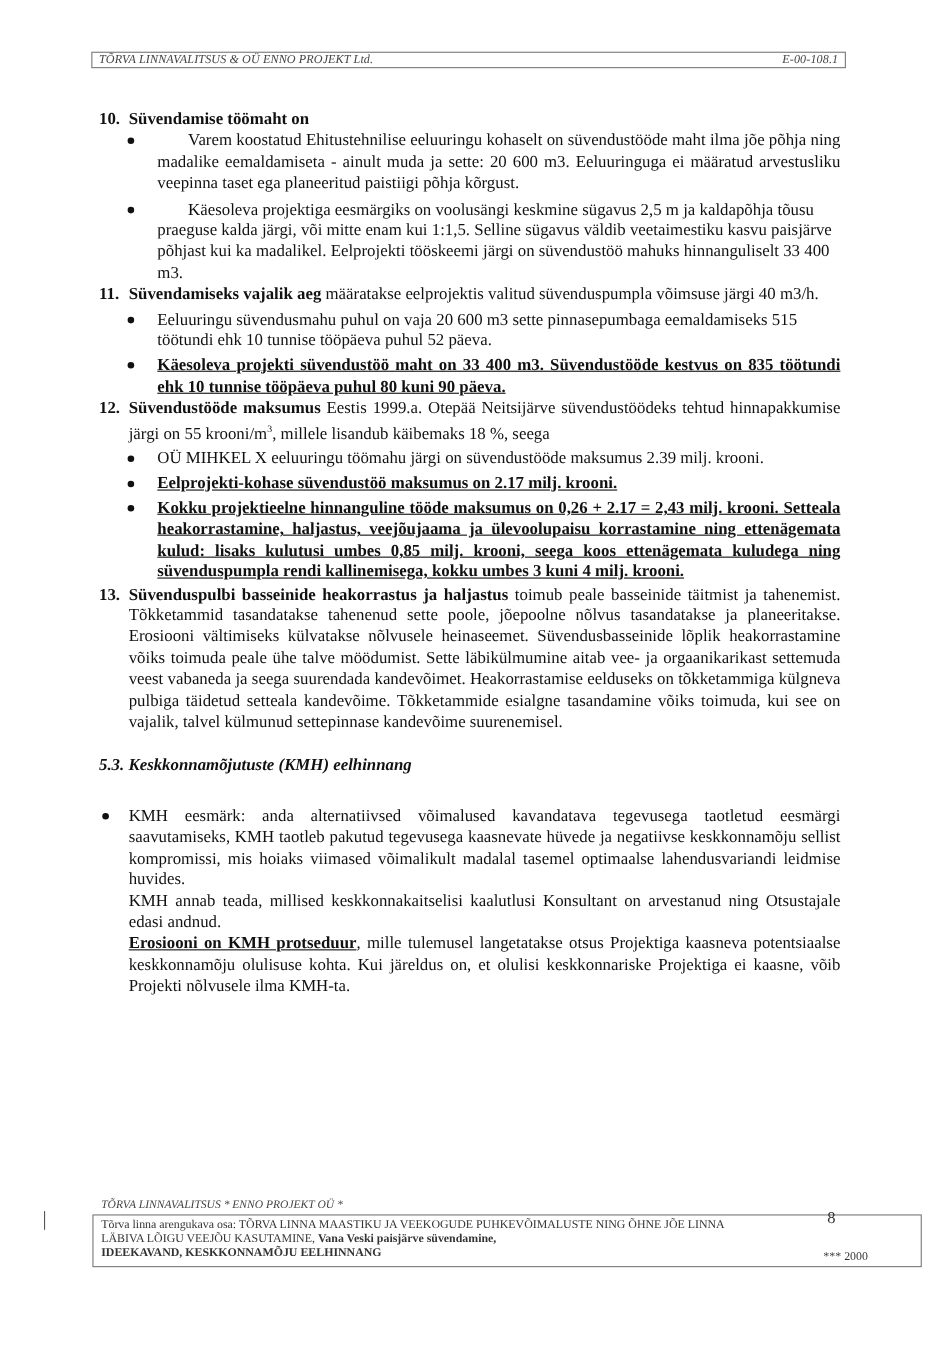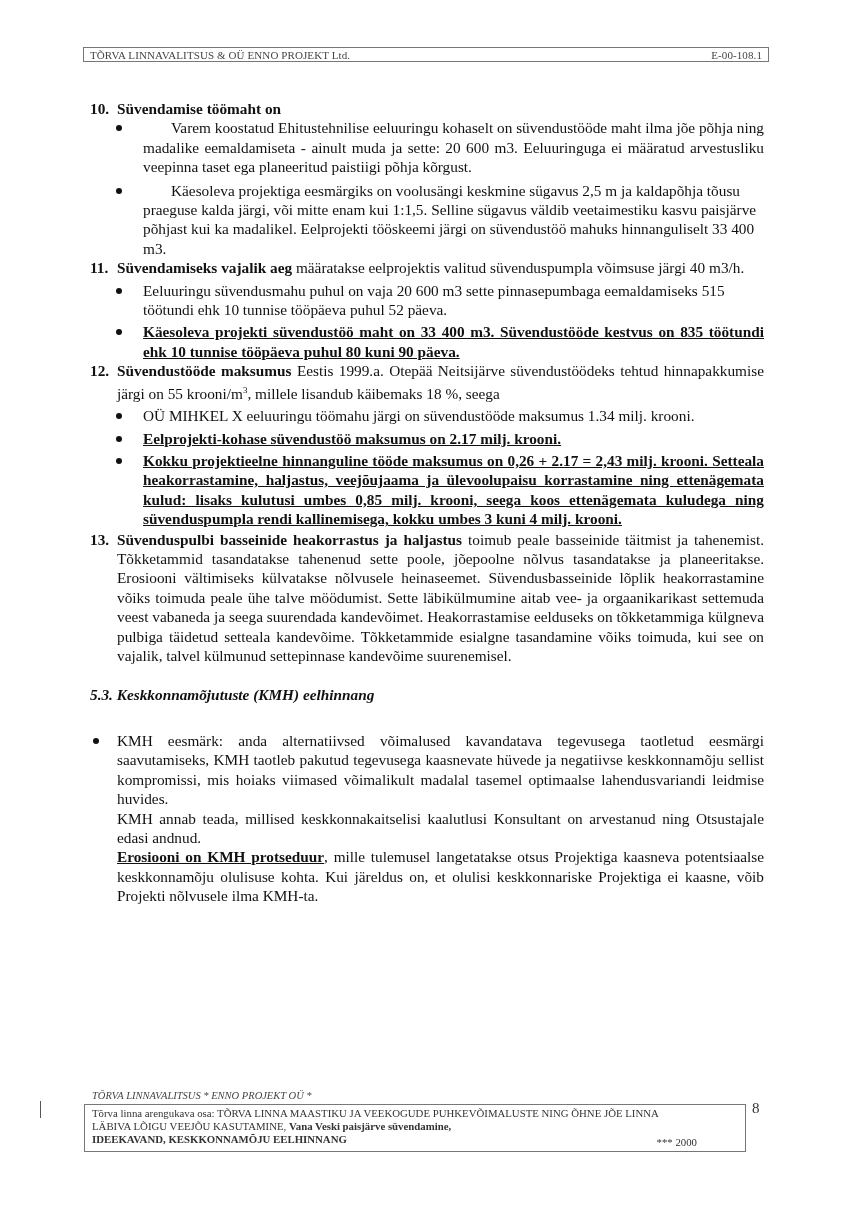--- a/index.html
+++ b/index.html
@@ -3,22 +3,22 @@
 <meta charset="utf-8">
 <style>
   html, body { margin: 0; padding: 0; background: #ffffff; }
   body {
     width: 855px; height: 1223px; position: relative; overflow: hidden;
     font-family: "Liberation Serif", serif; color: #111;
   }
   .header-box {
     position: absolute; left: 83px; top: 47px; width: 686px; height: 15px;
     border: 1px solid #777; box-sizing: border-box;
-    font-size: 11px; color: #444;
-    display: flex; justify-content: space-between; align-items: center;
+    font-style: italic; font-size: 11px; color: #444;
+    display: flex; justify-content: space-between; align-items: flex-start;
     padding: 0 6px; letter-spacing: 0.1px;
   }
   .content {
     position: absolute; left: 90px; top: 99px; width: 674px;
     font-size: 15.3px; line-height: 19.4px;
   }
   .num-item { position: relative; padding-left: 27px; }
   .num-item .num { position: absolute; left: 0; top: 0; font-weight: bold; }
   .num-title { font-weight: bold; }
   .bul { position: relative; padding-left: 53px; margin: 0; }
@@ -35,21 +35,21 @@
   .kmh { position: relative; padding-left: 27px; }
   .kmh .dot {
     position: absolute; left: 3px; top: 7px; width: 6px; height: 6px;
     border-radius: 50%; background: #111;
   }
   .footer-title {
     position: absolute; left: 92px; top: 1090px; font-style: italic;
     font-size: 10.5px; color: #444;
   }
   .footer-box {
-    position: absolute; left: 84px; top: 1104px; width: 662px; height: 48px;
+    position: absolute; left: 84px; top: 1104px; width: 754px; height: 48px;
     border: 1px solid #777; box-sizing: border-box;
     font-size: 10.8px; line-height: 13px; color: #333; padding: 2px 7px;
   }
   .footer-box .b { font-weight: bold; }
   .footer-year { position: absolute; right: 48px; bottom: 2px; }
   .page-num {
     position: absolute; left: 752px; top: 1100px; font-size: 15px; color: #333;
   }
   .margin-bar {
     position: absolute; left: 40px; top: 1101px; width: 1px; height: 17px; background: #555;
@@ -90,21 +90,21 @@
     <span class="dot"></span>
     <div>Käesoleva projekti süvendustöö maht on  33 400  m3. Süvendustööde kestvus on 835  töötundi ehk 10 tunnise tööpäeva puhul  80 kuni 90  päeva.</div>
   </div>
 
   <div class="num-item">
     <span class="num">12.</span>
     <div class="justify"><span class="num-title">Süvendustööde maksumus</span><span> Eestis 1999.a. Otepää Neitsijärve süvendustöödeks tehtud hinnapakkumise järgi on 55 krooni/m</span><sup style="font-size:9px;">3</sup><span>, millele lisandub käibemaks 18 %, seega</span></div>
   </div>
   <div class="bul justify" style="margin-top:3px;">
     <span class="dot"></span>
-    <div>OÜ MIHKEL X eeluuringu töömahu järgi on süvendustööde maksumus 1.34 milj. krooni.</div>
+    <div>OÜ MIHKEL X eeluuringu töömahu järgi on süvendustööde maksumus 2.39 milj. krooni.</div>
   </div>
   <div class="bul bold" style="margin-top:3px;">
     <span class="dot"></span>
     <div>Eelprojekti-kohase süvendustöö maksumus on   2.17 milj. krooni.</div>
   </div>
   <div class="bul bold justify" style="margin-top:3px;">
     <span class="dot"></span>
     <div>Kokku projektieelne hinnanguline tööde maksumus on  0,26 + 2.17 = 2,43 milj. krooni. Setteala heakorrastamine, haljastus, veejõujaama ja ülevoolupaisu korrastamine ning ettenägemata kulud: lisaks kulutusi umbes 0,85 milj. krooni, seega koos ettenägemata kuludega ning süvenduspumpla rendi kallinemisega, kokku umbes  3 kuni 4 milj. krooni.</div>
   </div>
 

